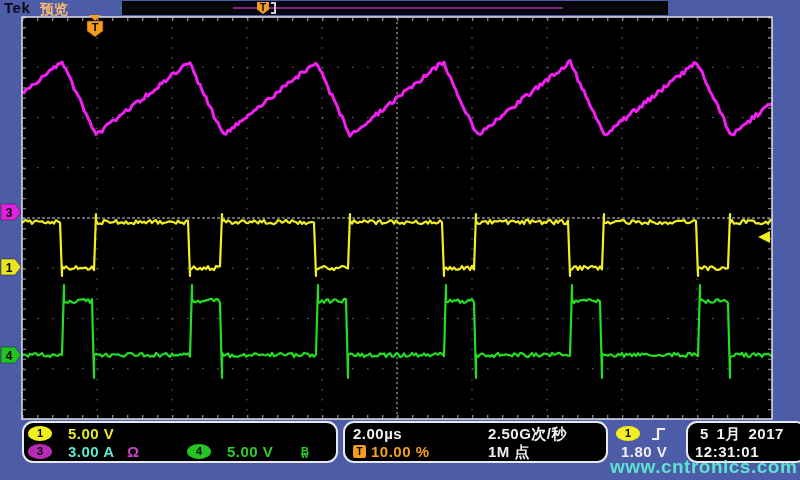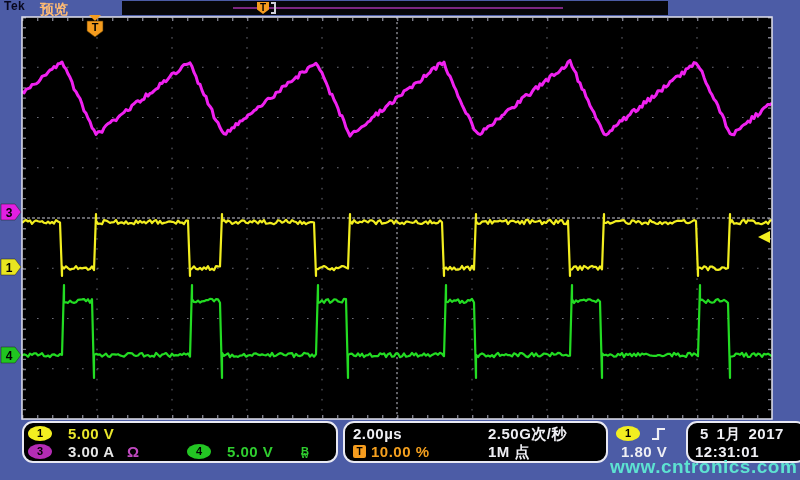--- a/index.html
+++ b/index.html
@@ -4,21 +4,21 @@
 <style>
   html,body{margin:0;padding:0;}
   body{
     width:800px;height:480px;position:relative;overflow:hidden;
     background:#4c5ca6;
     font-family:"Liberation Sans","DejaVu Sans",sans-serif;
   }
   #scope-svg{position:absolute;left:0;top:0;z-index:1;}
   
   .tek-logo{position:absolute;left:4px;top:-1px;z-index:3;
-    font-weight:bold;font-size:12px;color:#08081e;letter-spacing:0.5px;}
+    font-weight:bold;font-size:15px;color:#08081e;letter-spacing:0.5px;}
   .mode-label{position:absolute;left:40px;top:1px;z-index:3;
     font-weight:bold;font-size:14px;color:#fdba74;}
   .record-bar{position:absolute;left:122px;top:1px;width:546px;height:14px;
     background:#060609;z-index:3;}
   .record-line{position:absolute;left:111px;top:6px;width:330px;height:2px;
     background:#7c2680;}
   .record-trig{position:absolute;left:135px;top:1px;width:12px;height:12px;
     background:#f59c1e;color:#000;font:bold 10px/12px "Liberation Sans",sans-serif;
     text-align:center;clip-path:polygon(0 0,100% 0,100% 62%,50% 100%,0 62%);}
   .record-bracket{position:absolute;left:149px;top:1px;width:5px;height:12px;
@@ -108,21 +108,21 @@
 <div class="record-bar">
   <div class="record-line"></div>
   <div class="record-trig">T</div>
   <div class="record-bracket"></div>
 </div>
 
 <div class="sbox" id="box-vertical">
   <span class="badge" style="left:4px;top:3px;background:#f2ee20;">1</span>
   <span class="v" style="left:44px;top:2px;color:#eae72c;">5.00 V</span>
   <span class="badge" style="left:4px;top:21px;background:#b42cb4;">3</span>
-  <span class="v" style="left:44px;top:20px;color:#e5e5e5;">3.00 A</span>
+  <span class="v" style="left:44px;top:20px;color:#5eead4;">3.00 A</span>
   <span class="v" style="left:103px;top:20px;color:#bf49bf;">Ω</span>
   <span class="badge" style="left:163px;top:21px;background:#23c523;">4</span>
   <span class="v" style="left:203px;top:20px;color:#2fce2f;">5.00 V</span>
   <span class="bw" style="left:277px;top:22px;color:#2fce2f;"><span>B</span><sub>W</sub></span>
 </div>
 
 <div class="sbox" id="box-horizontal">
   <span class="v white" style="left:8px;top:2px;">2.00µs</span>
   <span class="v white" style="left:143px;top:2px;">2.50G次/秒</span>
   <span class="badge" style="left:271px;top:3px;background:#f2ee20;">1</span>

